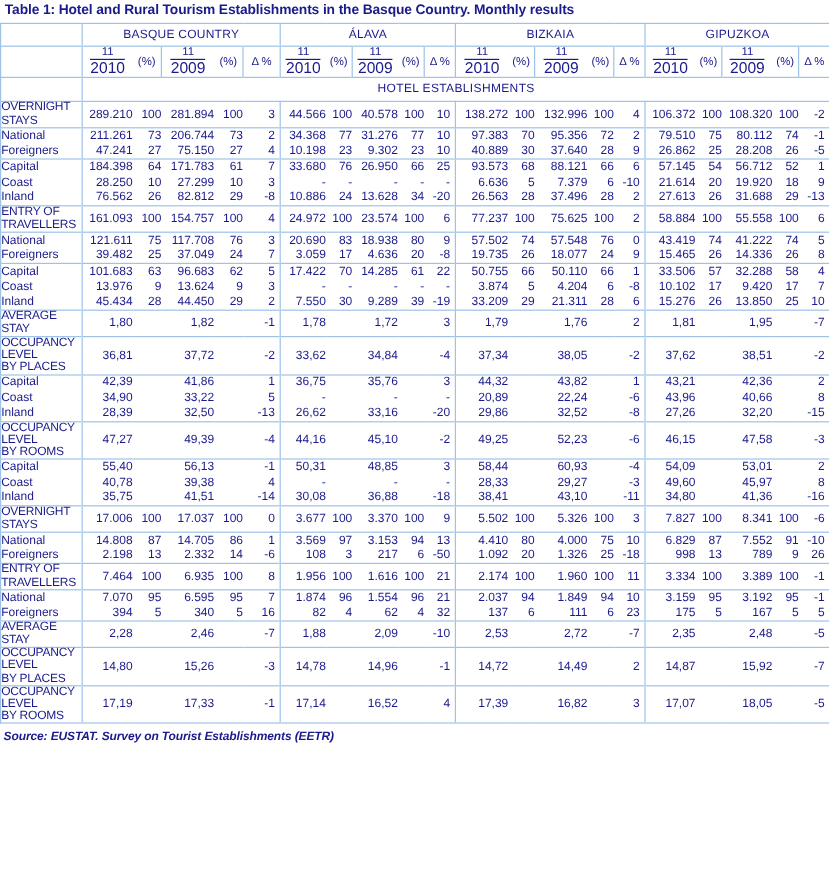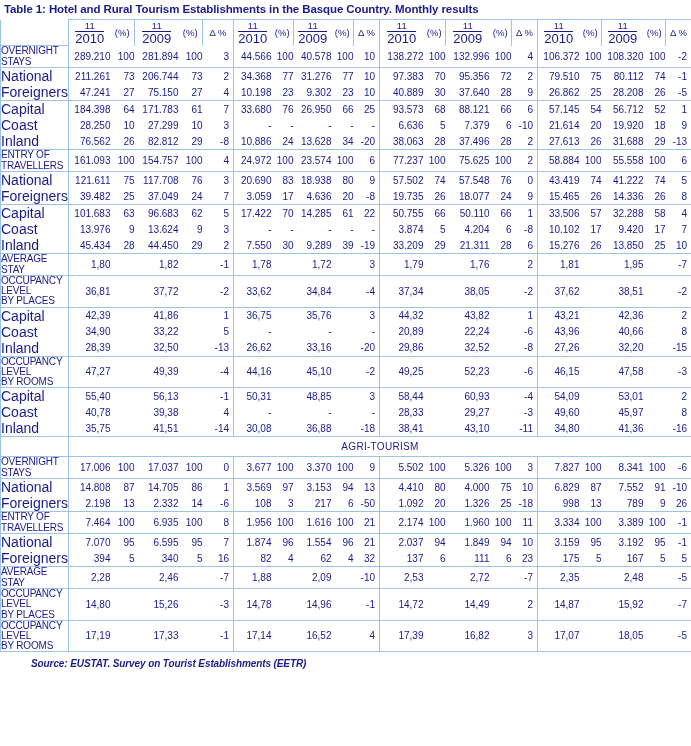--- a/index.html
+++ b/index.html
@@ -77,21 +77,21 @@
   
   .lbl-major {
     font-weight: bold;
     font-size: 10px;
     padding-left: 2px;
     line-height: 1.02;
     color: #1a1a8c;
     letter-spacing: -0.2px;
   }
   .lbl-minor {
-    font-size: 14px;
+    font-size: 10px;
     padding-left: 10px;
     color: #1a1a8c;
     margin-top: 12px;
   }
 
   td.num {
     text-align: right;
     padding-right: 3px;
     font-size: 10px;
     white-space: nowrap;
@@ -104,21 +104,20 @@
   tr.rmaj3 { height: 30px; }
   tr.blankrow { height: 20px; }
 
   .src {
     font-size: 10px;
     font-weight: bold;
     font-style: italic;
     color: #1a1a8c;
     padding: 6px 0 0 3px;
     letter-spacing: -0.1px;
-    margin-left: 28px;
   }
 </style>
 </head>
 <body>
 
 <div id="wrap">
 
   <div class="title">Table 1: Hotel and Rural Tourism Establishments in the Basque Country. Monthly results</div>
 
   <table class="tbl">
@@ -140,20 +139,27 @@
         <col style="width:22px">
         <col style="width:26px">
       <col style="width:42px">
         <col style="width:22px">
         <col style="width:42px">
         <col style="width:22px">
         <col style="width:26px">
     </colgroup>
     <thead>
       <tr>
+        <td class="bt bb bl"></td>
+        <td class="hdr-region bt bl br" colspan="5">BASQUE COUNTRY</td>
+        <td class="hdr-region bt br" colspan="5">ÁLAVA</td>
+        <td class="hdr-region bt br" colspan="5">BIZKAIA</td>
+        <td class="hdr-region bt br" colspan="5">GIPUZKOA</td>
+      </tr>
+      <tr>
         <td class="bl bb"></td>
 
         <td class="hdr-sub bt bl"><span class="frac"><span class="num">11</span><span class="den">2010</span></span></td>
         <td class="hdr-sub bt"><span class="pct">(%)</span></td>
         <td class="hdr-sub bt bl"><span class="frac"><span class="num">11</span><span class="den">2009</span></span></td>
         <td class="hdr-sub bt"><span class="pct">(%)</span></td>
         <td class="hdr-sub bt bl br"><span class="delta">Δ %</span></td>
 
         <td class="hdr-sub bt"><span class="frac"><span class="num">11</span><span class="den">2010</span></span></td>
         <td class="hdr-sub bt"><span class="pct">(%)</span></td>
@@ -168,20 +174,24 @@
         <td class="hdr-sub bt bl br"><span class="delta">Δ %</span></td>
 
         <td class="hdr-sub bt"><span class="frac"><span class="num">11</span><span class="den">2010</span></span></td>
         <td class="hdr-sub bt"><span class="pct">(%)</span></td>
         <td class="hdr-sub bt bl"><span class="frac"><span class="num">11</span><span class="den">2009</span></span></td>
         <td class="hdr-sub bt"><span class="pct">(%)</span></td>
         <td class="hdr-sub bt bl br"><span class="delta">Δ %</span></td>
       </tr>
     </thead>
     <tbody id="tbody-main">
+        <tr class="blankrow">
+          <td class="bl bt bb"></td>
+          <td colspan="20" class="section-band bt bb bl br">HOTEL ESTABLISHMENTS</td>
+        </tr>
         <tr class="rmaj2">
           <td class="lbl-major bl">
             <div>OVERNIGHT</div>
             <div>STAYS</div>
           </td>
           <td class="num bl">289.210</td>
           <td class="num">100</td>
           <td class="num">281.894</td>
           <td class="num">100</td>
           <td class="num nd">3</td>
@@ -298,21 +308,21 @@
           <td class="num bl">76.562</td>
           <td class="num">26</td>
           <td class="num">82.812</td>
           <td class="num">29</td>
           <td class="num nd">-8</td>
           <td class="num bl">10.886</td>
           <td class="num">24</td>
           <td class="num">13.628</td>
           <td class="num">34</td>
           <td class="num nd">-20</td>
-          <td class="num bl">38.063</td>
+          <td class="num bl">26.563</td>
           <td class="num">28</td>
           <td class="num">37.496</td>
           <td class="num">28</td>
           <td class="num nd">2</td>
           <td class="num bl">27.613</td>
           <td class="num">26</td>
           <td class="num">31.688</td>
           <td class="num">29</td>
           <td class="num br nd">-13</td>
         </tr>
@@ -667,24 +677,20 @@
           <td class="num bl">38,41</td>
           <td class="num"></td>
           <td class="num">43,10</td>
           <td class="num"></td>
           <td class="num nd">-11</td>
           <td class="num bl">34,80</td>
           <td class="num"></td>
           <td class="num">41,36</td>
           <td class="num"></td>
           <td class="num br nd">-16</td>
-        </tr>
-        <tr class="blankrow">
-          <td class="bl bt bb"></td>
-          <td colspan="20" class="section-band bt bb bl br">AGRI-TOURISM</td>
         </tr>
         <tr class="rmaj2">
           <td class="lbl-major bl bt">
             <div>OVERNIGHT</div>
             <div>STAYS</div>
           </td>
           <td class="num bl bt">17.006</td>
           <td class="num bt">100</td>
           <td class="num bt">17.037</td>
           <td class="num bt">100</td>

